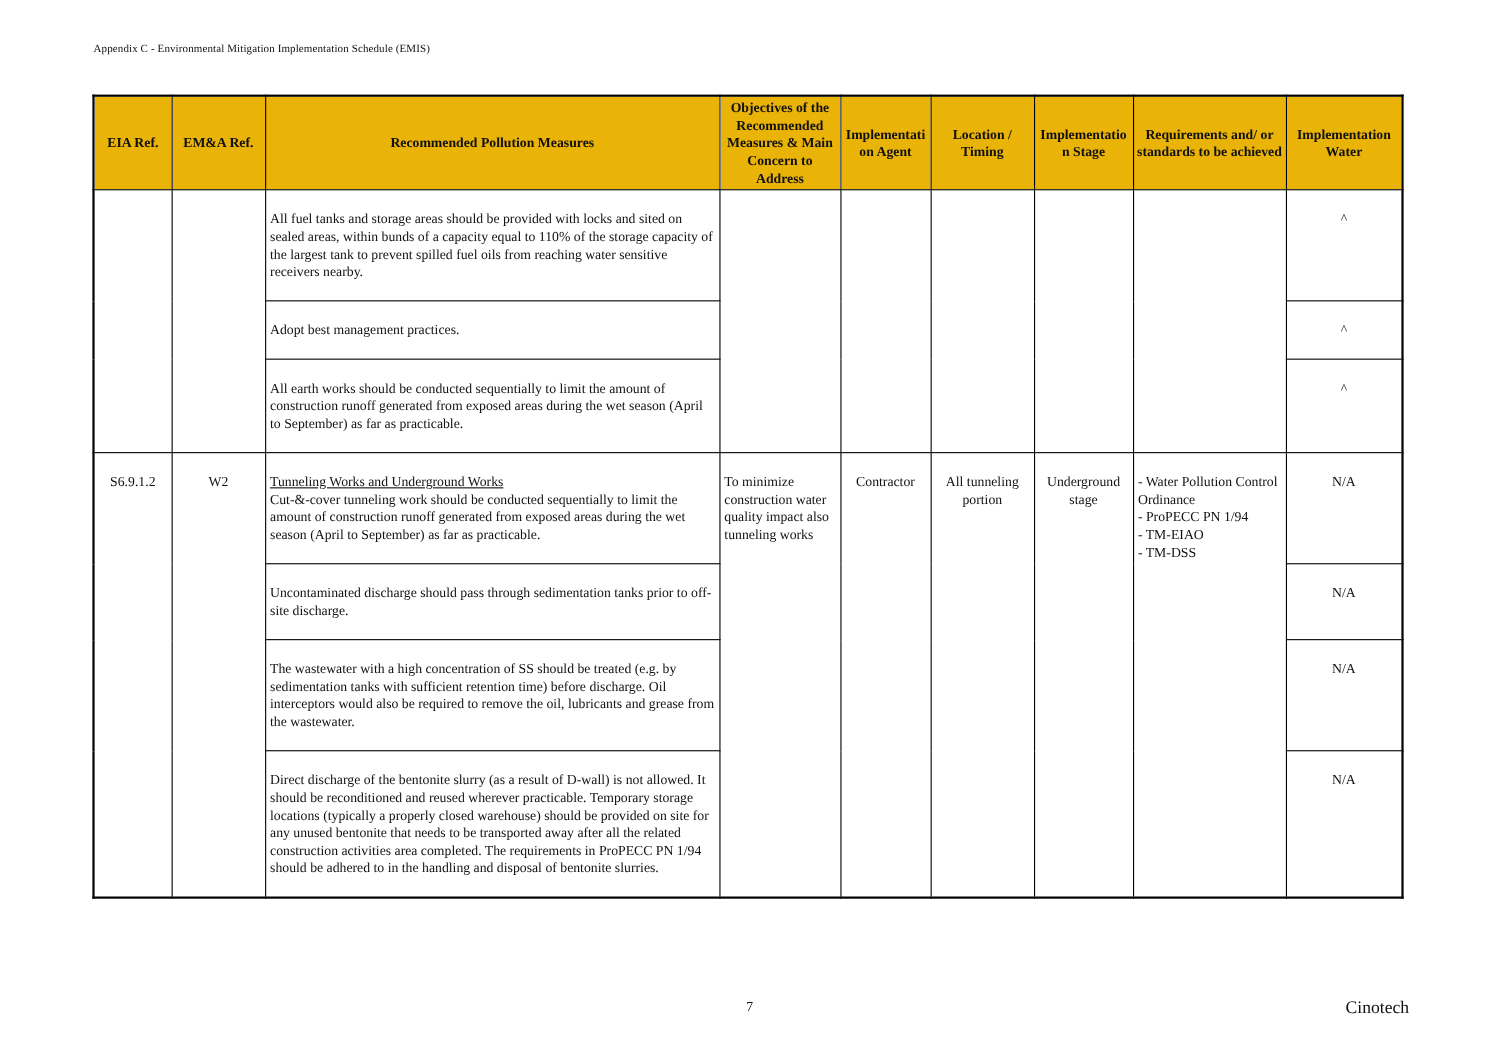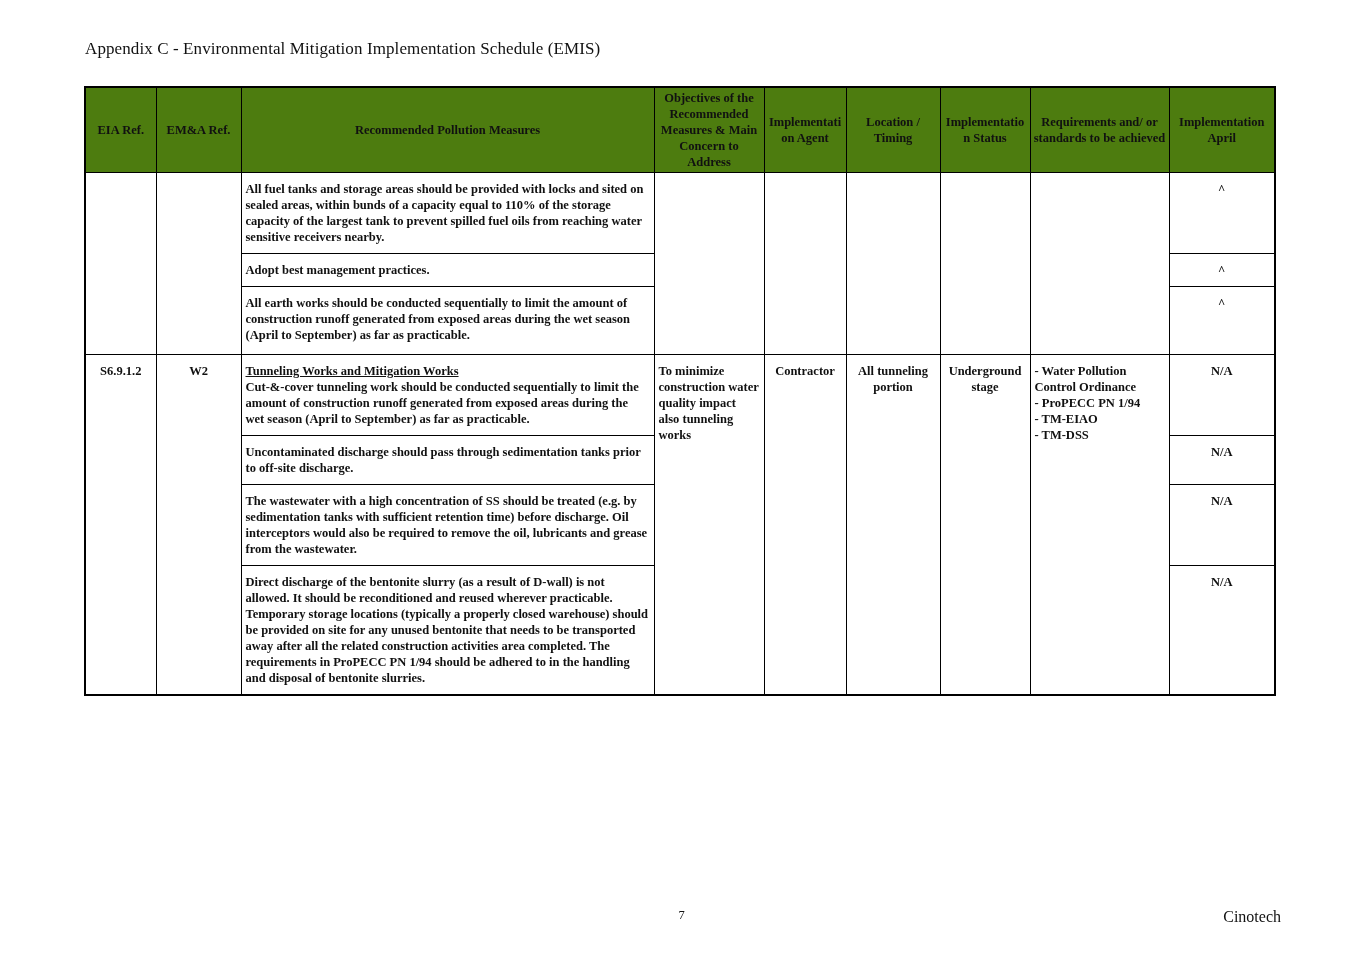--- a/index.html
+++ b/index.html
@@ -7,42 +7,41 @@
     width: 1363px; height: 964px;
     background: #ffffff;
     font-family: "Liberation Serif", "DejaVu Serif", serif;
     color: #111111;
     position: relative;
     overflow: hidden;
   }
   .title {
     position: absolute;
     left: 85px; top: 39px;
-    font-size: 17px;
+    font-size: 10px;
     letter-spacing: 0.1px;
   }
   table.emis {
     position: absolute;
     left: 84px; top: 86px;
     width: 1190px;
     border-collapse: collapse;
     table-layout: fixed;
     border: 2px solid #000;
   }
   table.emis th, table.emis td {
     border: 1px solid #000;
     font-size: 12.5px;
     line-height: 16px;
-    padding: 8px 4px;
+    padding: 18px 4px;
     vertical-align: top;
     overflow: hidden;
-    font-weight: bold;
   }
   table.emis th {
-    background: #4d7c0f;
+    background: #eab308;
     font-weight: bold;
     text-align: center;
     vertical-align: middle;
     height: 80px;
     padding: 2px 3px;
     overflow-wrap: break-word;
     word-break: break-word;
   }
   td.c-center { text-align: center; }
   td.c-left   { text-align: left; }
@@ -89,23 +88,23 @@
       <col style="width:106px">
     </colgroup>
     <thead>
       <tr>
         <th>EIA Ref.</th>
         <th>EM&amp;A Ref.</th>
         <th>Recommended Pollution Measures</th>
         <th>Objectives of the Recommended Measures &amp; Main Concern to Address</th>
         <th>Implementation Agent</th>
         <th>Location / Timing</th>
-        <th>Implementation Status</th>
+        <th>Implementation Stage</th>
         <th>Requirements and/ or standards to be achieved</th>
-        <th>Implementation April</th>
+        <th>Implementation Water</th>
       </tr>
     </thead>
     <tbody>
 
       <tr class="g1r1">
         <td class="c-center" rowspan="3"></td>
         <td class="c-center" rowspan="3"></td>
         <td class="c-left">All fuel tanks and storage areas should be provided with locks and sited on sealed areas, within bunds of a capacity equal to 110% of the storage capacity of the largest tank to prevent spilled fuel oils from reaching water sensitive receivers nearby.</td>
         <td class="c-left" rowspan="3"></td>
         <td class="c-center" rowspan="3"></td>
@@ -120,21 +119,21 @@
       </tr>
       <tr class="g1r3">
         <td class="c-left">All earth works should be conducted sequentially to limit the amount of construction runoff generated from exposed areas during the wet season (April to September) as far as practicable.</td>
         <td class="c-center caret">^</td>
       </tr>
 
       <tr class="g2r1">
         <td class="c-center" rowspan="4">S6.9.1.2</td>
         <td class="c-center" rowspan="4">W2</td>
         <td class="c-left">
-          <div class="u">Tunneling Works and Mitigation Works</div>
+          <div class="u">Tunneling Works and Underground Works</div>
           <div>Cut-&amp;-cover tunneling work should be conducted sequentially to limit the amount of construction runoff generated from exposed areas during the wet season (April to September) as far as practicable.</div>
         </td>
         <td class="c-left" rowspan="4">To minimize construction water quality impact also tunneling works</td>
         <td class="c-center" rowspan="4">Contractor</td>
         <td class="c-center" rowspan="4">All tunneling portion</td>
         <td class="c-center" rowspan="4">Underground stage</td>
         <td class="c-left pre" rowspan="4">- Water Pollution Control Ordinance
 - ProPECC PN 1/94
 - TM-EIAO
 - TM-DSS</td>

